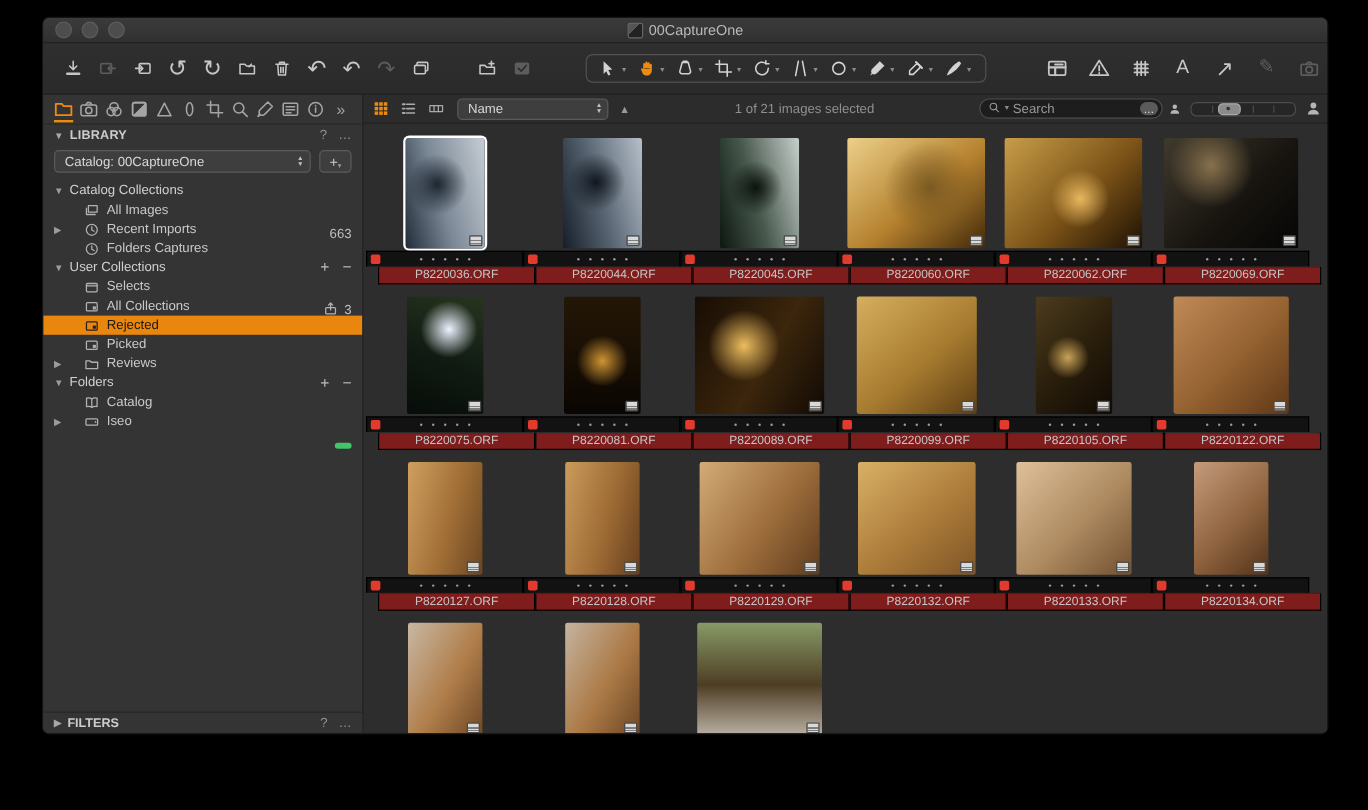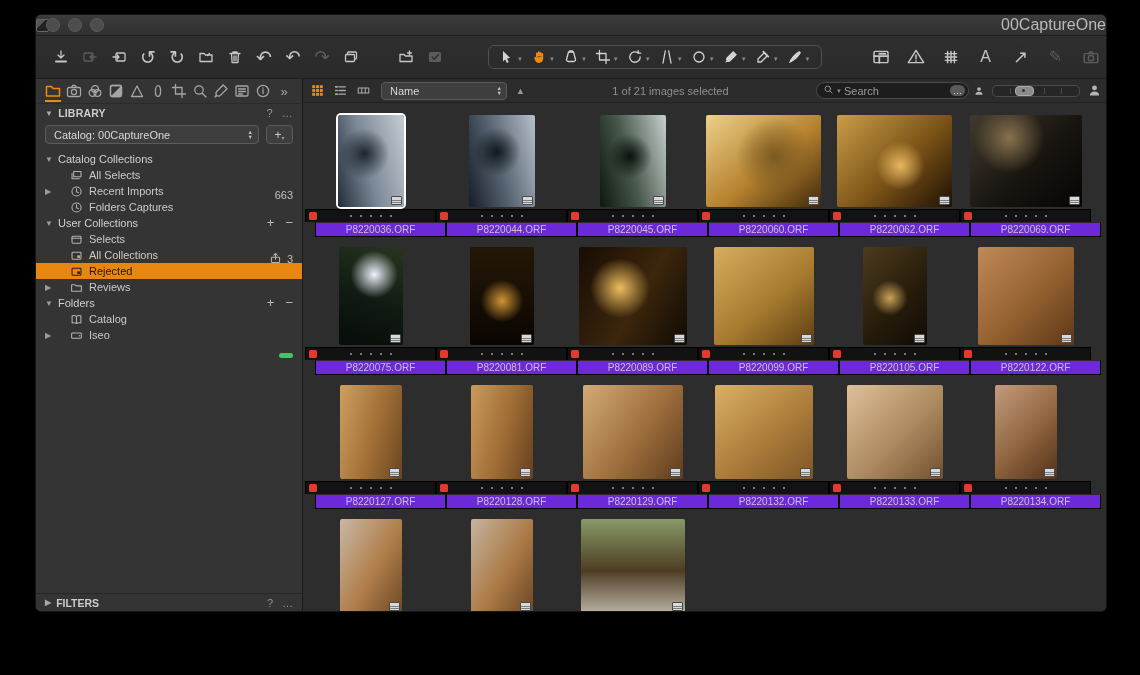--- a/index.html
+++ b/index.html
@@ -7,22 +7,22 @@
        font-family:"Liberation Sans",sans-serif;}
   .window{position:absolute;left:35px;top:14px;width:1070px;height:596px;
           background:#2e2e2e;border-radius:6px;overflow:hidden;
           border:1px solid #151515;box-shadow:0 14px 40px rgba(0,0,0,.85);}
   
   .titlebar{height:20px;background:linear-gradient(#3b3b3b,#303030);
             border-bottom:1px solid #202020;position:relative;
             display:flex;align-items:center;}
   .lights{display:flex;gap:8px;padding-left:10px;z-index:2;}
   .light{width:12px;height:12px;border-radius:50%;background:#4d4d4d;border:1px solid #5c5c5c;}
-  .titlewrap{position:absolute;left:0;right:0;display:flex;justify-content:space-between;
-             align-items:center;gap:5px;color:#b9b9b9;font-size:16px;}
+  .titlewrap{position:absolute;left:0;right:0;display:flex;justify-content:center;
+             align-items:center;gap:5px;color:#b9b9b9;font-size:12px;}
   .doc-icon{width:11px;height:11px;border-radius:2px;
             background:linear-gradient(135deg,#555 40%,#222 40%);
             border:1px solid #666;}
   
   .toolbar{height:42px;background:linear-gradient(#2f2f2f,#2a2a2a);
            border-bottom:1px solid #1c1c1c;display:flex;align-items:center;
            padding:0 14px;}
   .tb-group{display:flex;align-items:center;gap:7px;}
   .tb-btn{min-width:22px;height:24px;display:flex;align-items:center;justify-content:center;
           color:#c6c6c6;cursor:default;}
@@ -109,21 +109,21 @@
   .thumb{position:relative;border-radius:2px;}
   .thumb.sel{box-shadow:0 0 0 2px #fff;border-radius:3px;}
   .badge{position:absolute;right:2px;bottom:2px;width:9px;height:7px;border-radius:1px;
          border:1px solid #4a4a4a;
          background:linear-gradient(#d9d9d9 0 45%,#7d7d7d 45% 60%,#d9d9d9 60% 75%,#7d7d7d 75% 90%,#d9d9d9 90%);}
   .band{width:100%;height:13px;background:#121212;border:1px solid #000;border-bottom:none;
         box-sizing:border-box;display:flex;align-items:center;position:relative;margin-top:2px;}
   .tag{width:8px;height:8px;border-radius:1.5px;margin-left:3px;z-index:1;}
   .dots{position:absolute;left:0;right:0;display:flex;justify-content:center;gap:8px;}
   .dot{width:2px;height:2px;border-radius:50%;background:#9c9c9c;}
-  .fname{width:100%;height:15px;background:#6d28d9;border:1px solid #000;border-top:1px solid #2b2b2b;
+  .fname{width:100%;height:15px;background:#7f1d1d;border:1px solid #000;border-top:1px solid #2b2b2b;
          box-sizing:border-box;color:#c5c5c5;font-size:10px;display:flex;align-items:center;
          justify-content:center;margin-left:20px;}
   .g{display:inline-block;}
 </style>
 </head>
 <body>
 
 <div class="window">
   <div class="titlebar">
     <div class="lights">
@@ -404,21 +404,21 @@
           <div class="trow section">
             <span class="exp">▼</span>
             <span class="lbl">Catalog Collections</span>
           </div>
           <div class="trow">
             <span class="exp"></span>
             <span class="ticon"><svg viewBox="0 0 16 16" width="13" height="13" fill="none" stroke="currentColor" stroke-width="1.3" stroke-linecap="round" stroke-linejoin="round">
                 <rect x="4.5" y="3" width="9" height="6.5"></rect>
                 <path d="M2.5 5.5V12h9"></path>
               </svg></span>
-            <span class="lbl">All Selects</span>
+            <span class="lbl">All Images</span>
             <span class="rightw">663</span>
           </div>
           <div class="trow">
             <span class="exp">▶</span>
             <span class="ticon"><svg viewBox="0 0 16 16" width="13" height="13" fill="none" stroke="currentColor" stroke-width="1.3" stroke-linecap="round" stroke-linejoin="round">
                 <circle cx="8" cy="8" r="5.6"></circle>
                 <path d="M8 4.8v3.4l2.4 1.3"></path>
               </svg></span>
             <span class="lbl">Recent Imports</span>
           </div>
@@ -461,20 +461,28 @@
               </svg></span>
             <span class="lbl">All Collections</span>
           </div>
           <div class="trow selected">
             <span class="exp"></span>
             <span class="ticon"><svg viewBox="0 0 16 16" width="13" height="13" fill="none" stroke="currentColor" stroke-width="1.3" stroke-linecap="round" stroke-linejoin="round">
                 <rect x="2.5" y="4" width="11" height="8.5" rx="1"></rect>
                 <rect x="9" y="7.8" width="3.2" height="3.2" fill="currentColor" stroke="none"></rect>
               </svg></span>
             <span class="lbl">Rejected</span>
+          </div>
+          <div class="trow">
+            <span class="exp"></span>
+            <span class="ticon"><svg viewBox="0 0 16 16" width="13" height="13" fill="none" stroke="currentColor" stroke-width="1.3" stroke-linecap="round" stroke-linejoin="round">
+                <rect x="2.5" y="4" width="11" height="8.5" rx="1"></rect>
+                <rect x="9" y="7.8" width="3.2" height="3.2" fill="currentColor" stroke="none"></rect>
+              </svg></span>
+            <span class="lbl">Picked</span>
           </div>
           <div class="trow">
             <span class="exp">▶</span>
             <span class="ticon"><svg viewBox="0 0 16 16" width="13" height="13" fill="none" stroke="currentColor" stroke-width="1.3" stroke-linecap="round" stroke-linejoin="round">
                 <path d="M2 4.5h4l1.5 1.5H14v6.5H2z"></path>
               </svg></span>
             <span class="lbl">Reviews</span>
           </div>
           <div class="trow section">
             <span class="exp">▼</span>

